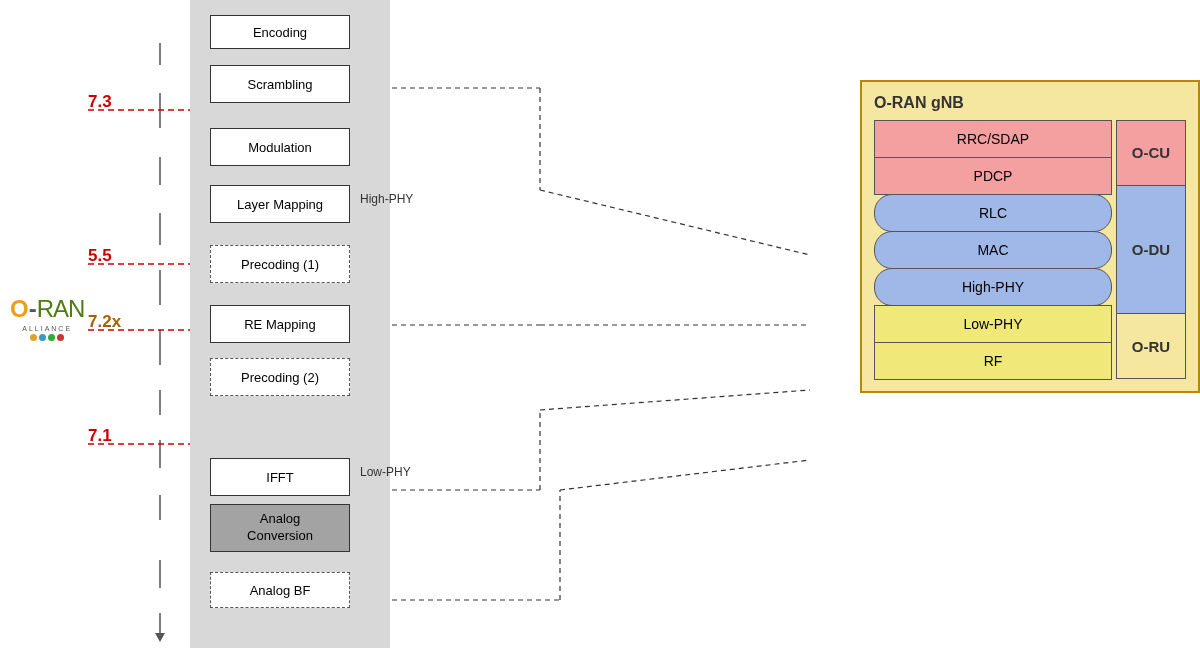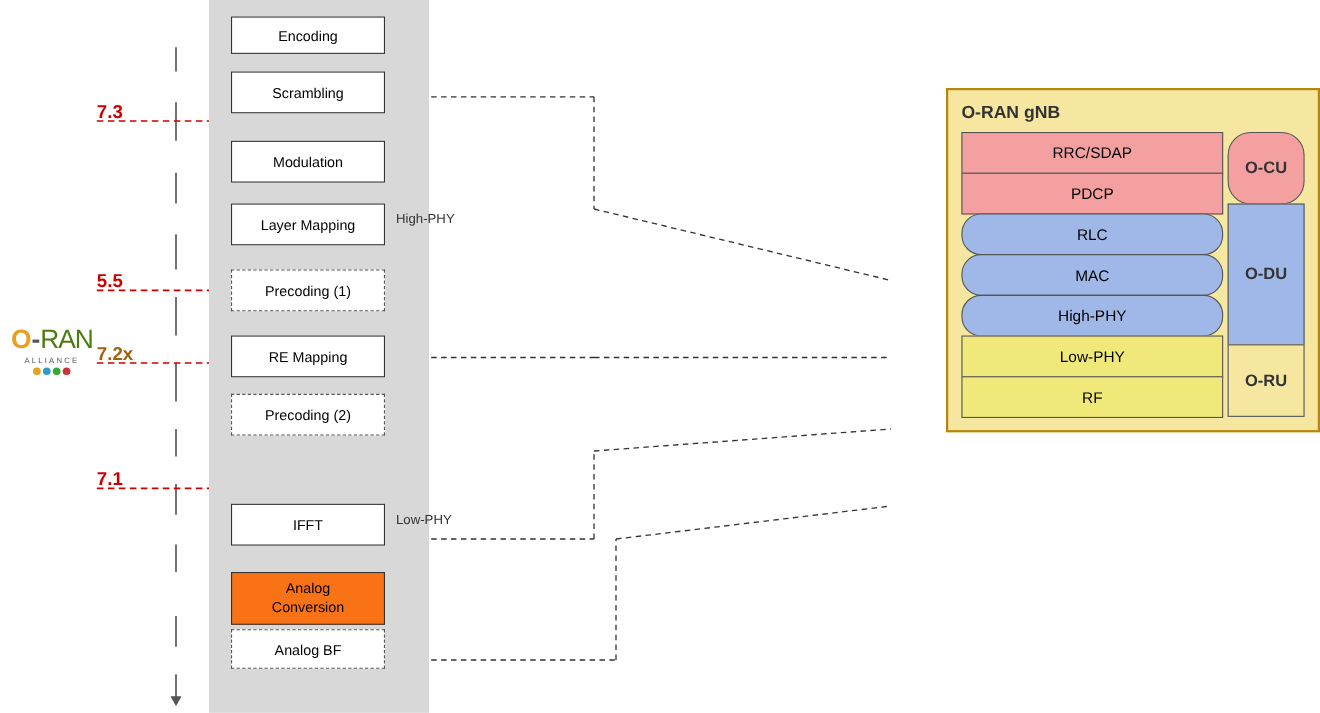--- a/index.html
+++ b/index.html
@@ -245,21 +245,21 @@
       <span>Precoding (2)</span>
     </div>
 
 
     <div style="position:absolute;left:50px;top:458px;width:140px;height:38px;background:white;border:1.5px solid #333;display:flex;align-items:center;justify-content:center;font-size:13px;">
       <span>IFFT</span>
     </div>
 
     <div style="position:absolute;left:200px;top:465px;font-size:12px;color:#333;white-space:nowrap;">Low-PHY</div>
 
-    <div style="position:absolute;left:50px;top:520px;width:140px;height:48px;background:#f97316;border:1.5px solid #333;display:flex;align-items:center;justify-content:center;font-size:13px;text-align:center;line-height:1.3;">
+    <div style="position:absolute;left:50px;top:504px;width:140px;height:48px;background:#a3a3a3;border:1.5px solid #333;display:flex;align-items:center;justify-content:center;font-size:13px;text-align:center;line-height:1.3;">
       <span>Analog<br>Conversion</span>
     </div>
 
     <div style="position:absolute;left:50px;top:572px;width:140px;height:36px;background:white;border:1.5px dashed #555;display:flex;align-items:center;justify-content:center;font-size:13px;">
       <span>Analog BF</span>
     </div>
   </div>
 
   <div class="right-section" style="position:absolute;left:830px;top:50px;">
     <div class="gnb-outer">
@@ -270,21 +270,21 @@
           <div class="gnb-block red-bg">RRC/SDAP</div>
           <div class="gnb-block red-bg">PDCP</div>
           <div class="gnb-block blue-bg">RLC</div>
           <div class="gnb-block blue-bg">MAC</div>
           <div class="gnb-block blue-bg">High-PHY</div>
           <div class="gnb-block yellow-bg">Low-PHY</div>
           <div class="gnb-block yellow-bg">RF</div>
         </div>
 
         <div class="gnb-labels">
-          <div class="gnb-label-box ocu" style="height:80px;border-radius:21px;">
+          <div class="gnb-label-box ocu" style="height:80px;">
             <strong>O-CU</strong>
           </div>
           <div class="gnb-label-box odu" style="height:176px;margin-top:-1px;">
             <strong>O-DU</strong>
           </div>
           <div class="gnb-label-box oru" style="height:90px;margin-top:-1px;">
             <strong>O-RU</strong>
           </div>
         </div>
       </div>

